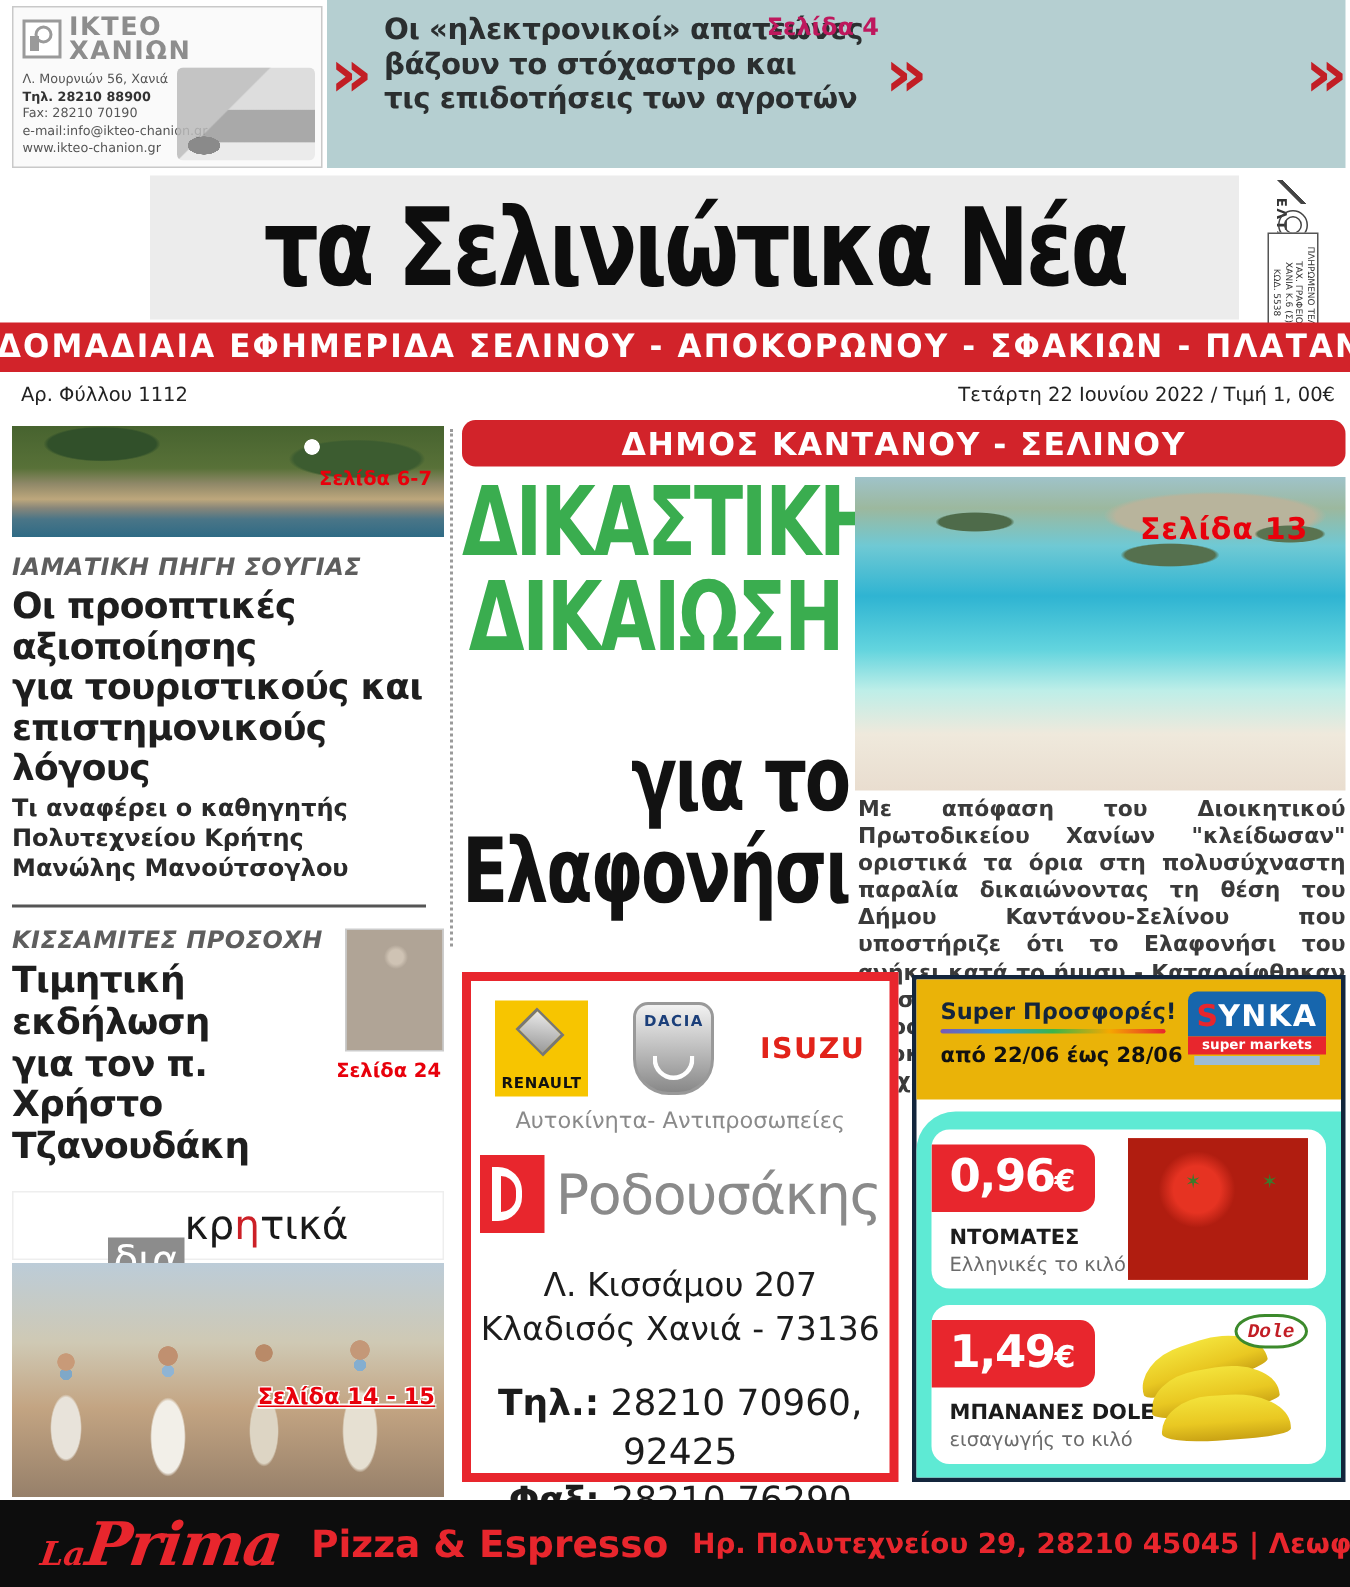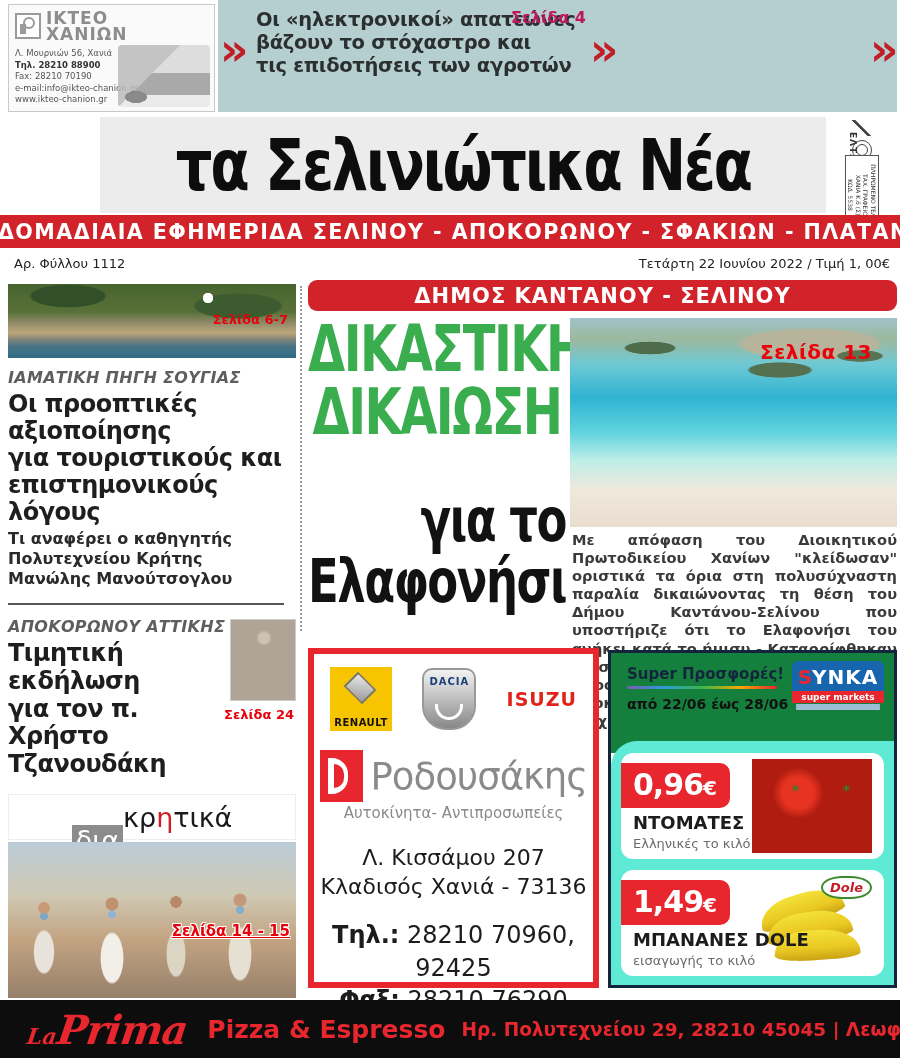--- a/index.html
+++ b/index.html
@@ -136,45 +136,45 @@
   #rod-mark::before { content:""; position:absolute; left:8px; top:8px; width:20px; height:36px; background:#fff; border-radius:0 16px 16px 0; }
   #rod-mark::after { content:""; position:absolute; left:14px; top:14px; width:10px; height:24px; background:#e8262d; border-radius:0 10px 10px 0; }
   #rod-name { font-size:37px; color:#8a8a8a; letter-spacing:-1px; }
   #rod-subtitle { margin-top:2px; font-size:15px; color:#8a8a8a; }
   #rod-address { margin-top:22px; font-size:22px; color:#1c1c1c; line-height:1.3; }
   #rod-phones { margin-top:18px; font-size:24px; color:#1c1c1c; line-height:1.35; }
   #rod-phones .b { font-weight:bold; }
 
   
   #synka-ad { position:absolute; left:608px; top:650px; width:289px; height:338px; background:#fff; border:3px solid #13253c; }
-  #synka-header { position:relative; height:100px; background:#15803d; padding:12px 0 0 16px; }
+  #synka-header { position:relative; height:80px; background:#eab308; padding:12px 0 0 16px; }
   #synka-title { font-size:15px; font-weight:bold; color:#13253c; }
   #synka-rainbow { margin-top:3px; width:150px; height:3px; background:linear-gradient(90deg,#7a5ab5,#2e9bd6,#3cb54a,#f5a800,#e8262d); border-radius:2px; }
   #synka-dates { margin-top:7px; font-size:14px; font-weight:bold; color:#111; }
   #synka-logo { position:absolute; right:10px; top:8px; width:92px; }
   #synka-logo-box { background:#1766ad; border-radius:6px 6px 0 0; text-align:center; padding:4px 0 2px; }
   #synka-logo-box .s1 { color:#e8262d; font-weight:bold; font-size:20px; }
   #synka-logo-box .s2 { color:#fff; font-weight:bold; font-size:20px; letter-spacing:1px; }
   #synka-logo-sub { background:#e8262d; color:#fff; text-align:center; font-size:9px; font-weight:bold; padding:1px 0; }
   #synka-logo-tag { height:6px; background:linear-gradient(90deg, transparent 4%, #9dbcd6 5% 95%, transparent 96%); margin-top:1px; }
   #synka-body { position:absolute; left:0; right:0; top:88px; bottom:0; background:#5eead4; border-radius:26px 0 0 0; padding:12px 10px; }
   .offer-card { position:relative; background:#fff; border-radius:12px; height:106px; margin-bottom:11px; overflow:hidden; }
   .price-tag { position:absolute; left:0; top:10px; background:#e8262d; color:#fff; border-radius:0 10px 10px 0; font-weight:bold; font-size:30px; padding:4px 14px 6px 12px; letter-spacing:-1px; }
   .price-tag .eur { font-size:20px; }
-  .offer-name { position:absolute; left:12px; bottom:26px; font-size:18px; font-weight:bold; color:#1c1c1c; }
+  .offer-name { position:absolute; left:12px; bottom:26px; font-size:14px; font-weight:bold; color:#1c1c1c; }
   .offer-desc { position:absolute; left:12px; bottom:8px; font-size:13px; color:#6b6b6b; }
   #tomatoes { position:absolute; right:12px; top:6px; width:120px; height:94px;
     background:
       radial-gradient(circle 26px at 46px 34px, #e63322 60%, #b01d10 98%),
       radial-gradient(circle 22px at 88px 44px, #ef4430 60%, #c02214 98%),
       radial-gradient(circle 24px at 56px 68px, #d92a18 60%, #a81a0c 98%),
       radial-gradient(circle 20px at 94px 74px, #f05540 55%, #e0897c 70%, #c23b28 98%);
   }
   #tomatoes::after { content:"✶ ✶"; position:absolute; left:38px; top:22px; color:#3c7a2c; font-size:13px; letter-spacing:18px; }
-  #bananas { position:absolute; right:14px; top:8px; width:120px; height:92px; }
+  #bananas { position:absolute; right:14px; top:8px; width:120px; height:92px;font-family:Liberation Mono, monospace; }
   .banana { position:absolute; width:86px; height:30px; background:linear-gradient(180deg,#f3e23a,#e9c822 60%,#c9a214); border-radius:50% 60% 45% 55% / 100% 100% 20% 30%; }
   #ban1 { left:8px; top:16px; transform:rotate(-18deg); }
   #ban2 { left:16px; top:34px; transform:rotate(-10deg); }
   #ban3 { left:24px; top:52px; transform:rotate(-4deg); }
   #dole-logo { position:absolute; right:-2px; top:-2px; background:#fff; border:2px solid #3c8a2c; border-radius:50% 50% 50% 50%/60% 60% 60% 60%; padding:2px 7px; font-size:13px; font-weight:bold; font-style:italic; color:#c21e25; z-index:2; }
 
   
   #bottom-bar { position:absolute; left:0; top:1000px; width:900px; height:58px; background:#0d0d0d; display:flex; align-items:center; }
   #laprima-logo { margin-left:28px; color:#e8262d; font-family:"DejaVu Serif", serif; font-style:italic; font-weight:bold; transform:skewX(-8deg); white-space:nowrap; }
   #laprima-logo .la { font-size:22px; }
@@ -243,21 +243,21 @@
 αξιοποίησης
 για τουριστικούς και
 επιστημονικούς λόγους</div>
     <div id="lc1-page">Σελίδα 6-7</div>
     <div id="lc1-subhead" class="pre">Τι αναφέρει ο καθηγητής
 Πολυτεχνείου Κρήτης
 Μανώλης Μανούτσογλου</div>
     <div id="lc-divider"></div>
 
     <div id="lc2">
-      <div class="kicker">ΑΠΟΚΟΡΩΝΟΥ ΑΤΤΙΚΗΣ</div>
+      <div class="kicker">ΚΙΣΣΑΜΙΤΕΣ ΠΡΟΣΟΧΗ</div>
       <div id="lc2-headline" class="pre">Τιμητική εκδήλωση
 για τον π. Χρήστο
 Τζανουδάκη</div>
       <div id="photo-priest"></div>
       <div id="lc2-page">Σελίδα 24</div>
     </div>
 
     <div id="diakritika">
       <span id="diak-box">δια</span>
         <span class="diak-dark">κρ</span>
@@ -292,25 +292,25 @@
       <div id="renault-logo">
         <div id="renault-diamond"></div>
         <div id="renault-label">RENAULT</div>
       </div>
       <div id="dacia-logo">
         <div id="dacia-label">DACIA</div>
         <div id="dacia-arc"></div>
       </div>
       <div id="isuzu-label">ISUZU</div>
     </div>
+    <div id="rod-subtitle">Αυτοκίνητα- Αντιπροσωπείες</div>
     <div id="rod-name-row">
       <div id="rod-mark"></div>
       <div id="rod-name">Ροδουσάκης</div>
     </div>
-    <div id="rod-subtitle">Αυτοκίνητα- Αντιπροσωπείες</div>
     <div id="rod-address" class="pre">Λ. Κισσάμου 207
 Κλαδισός Χανιά - 73136</div>
     <div id="rod-phones">
       <div><span class="b">Τηλ.:</span> <span>28210 70960, 92425</span></div>
       <div><span class="b">Φαξ:</span> <span>28210 76290</span></div>
     </div>
   </div>
 
   <div id="synka-ad">
     <div id="synka-header">

